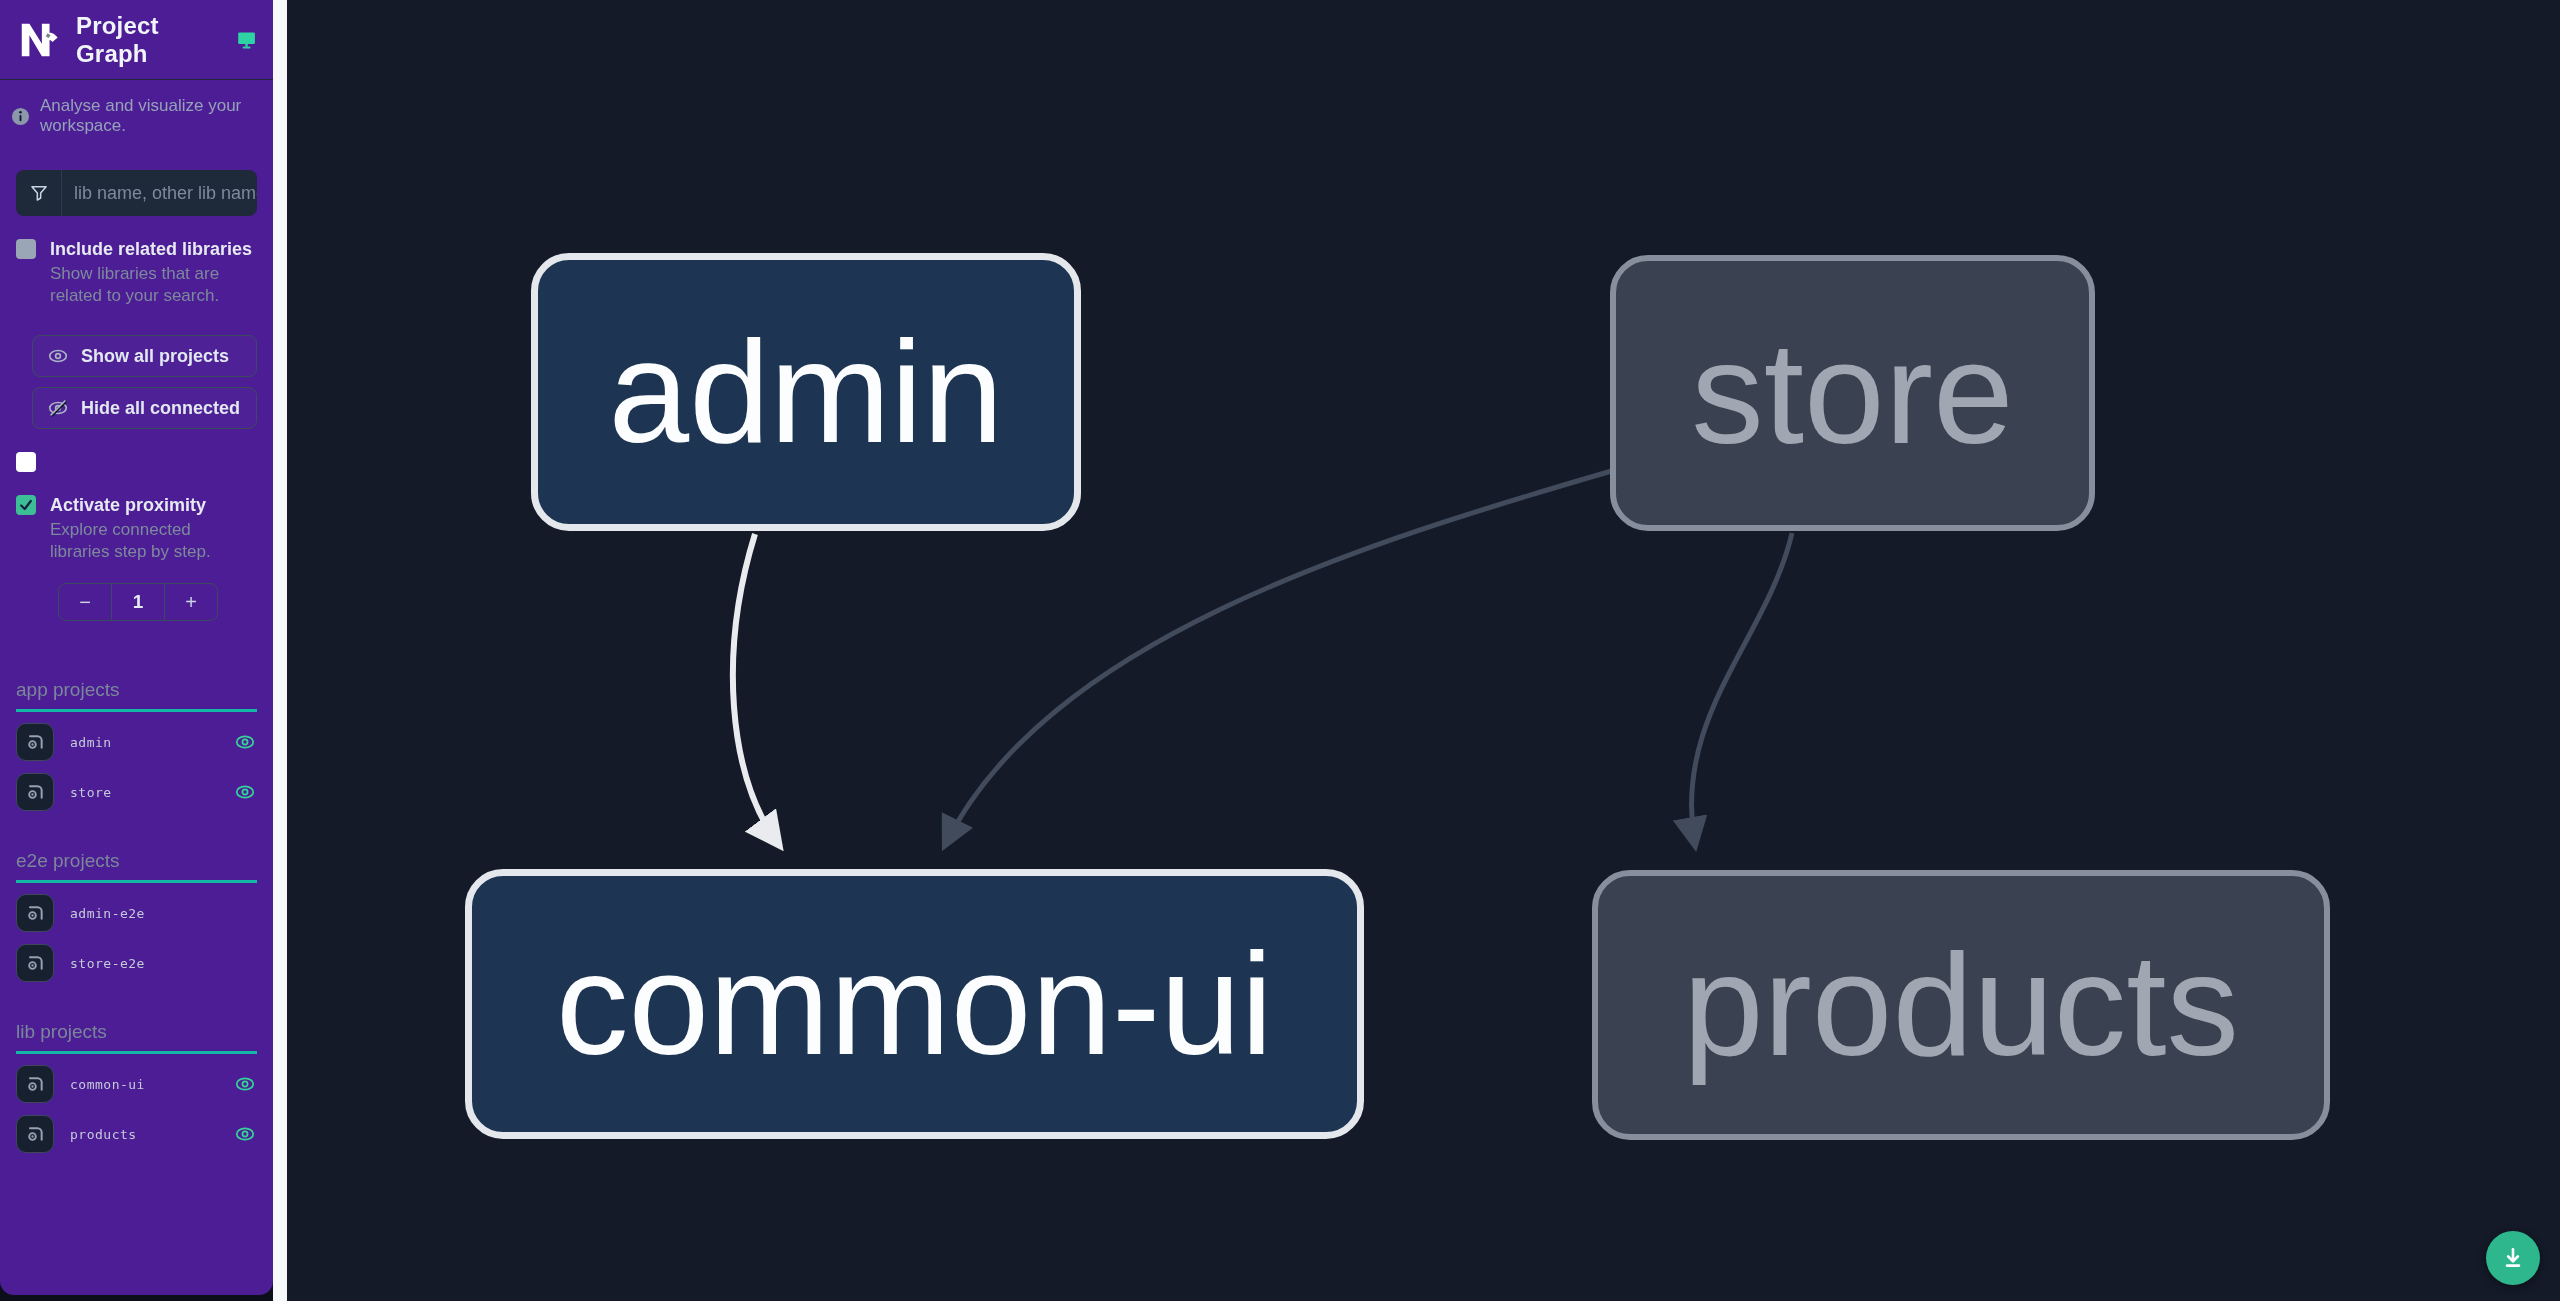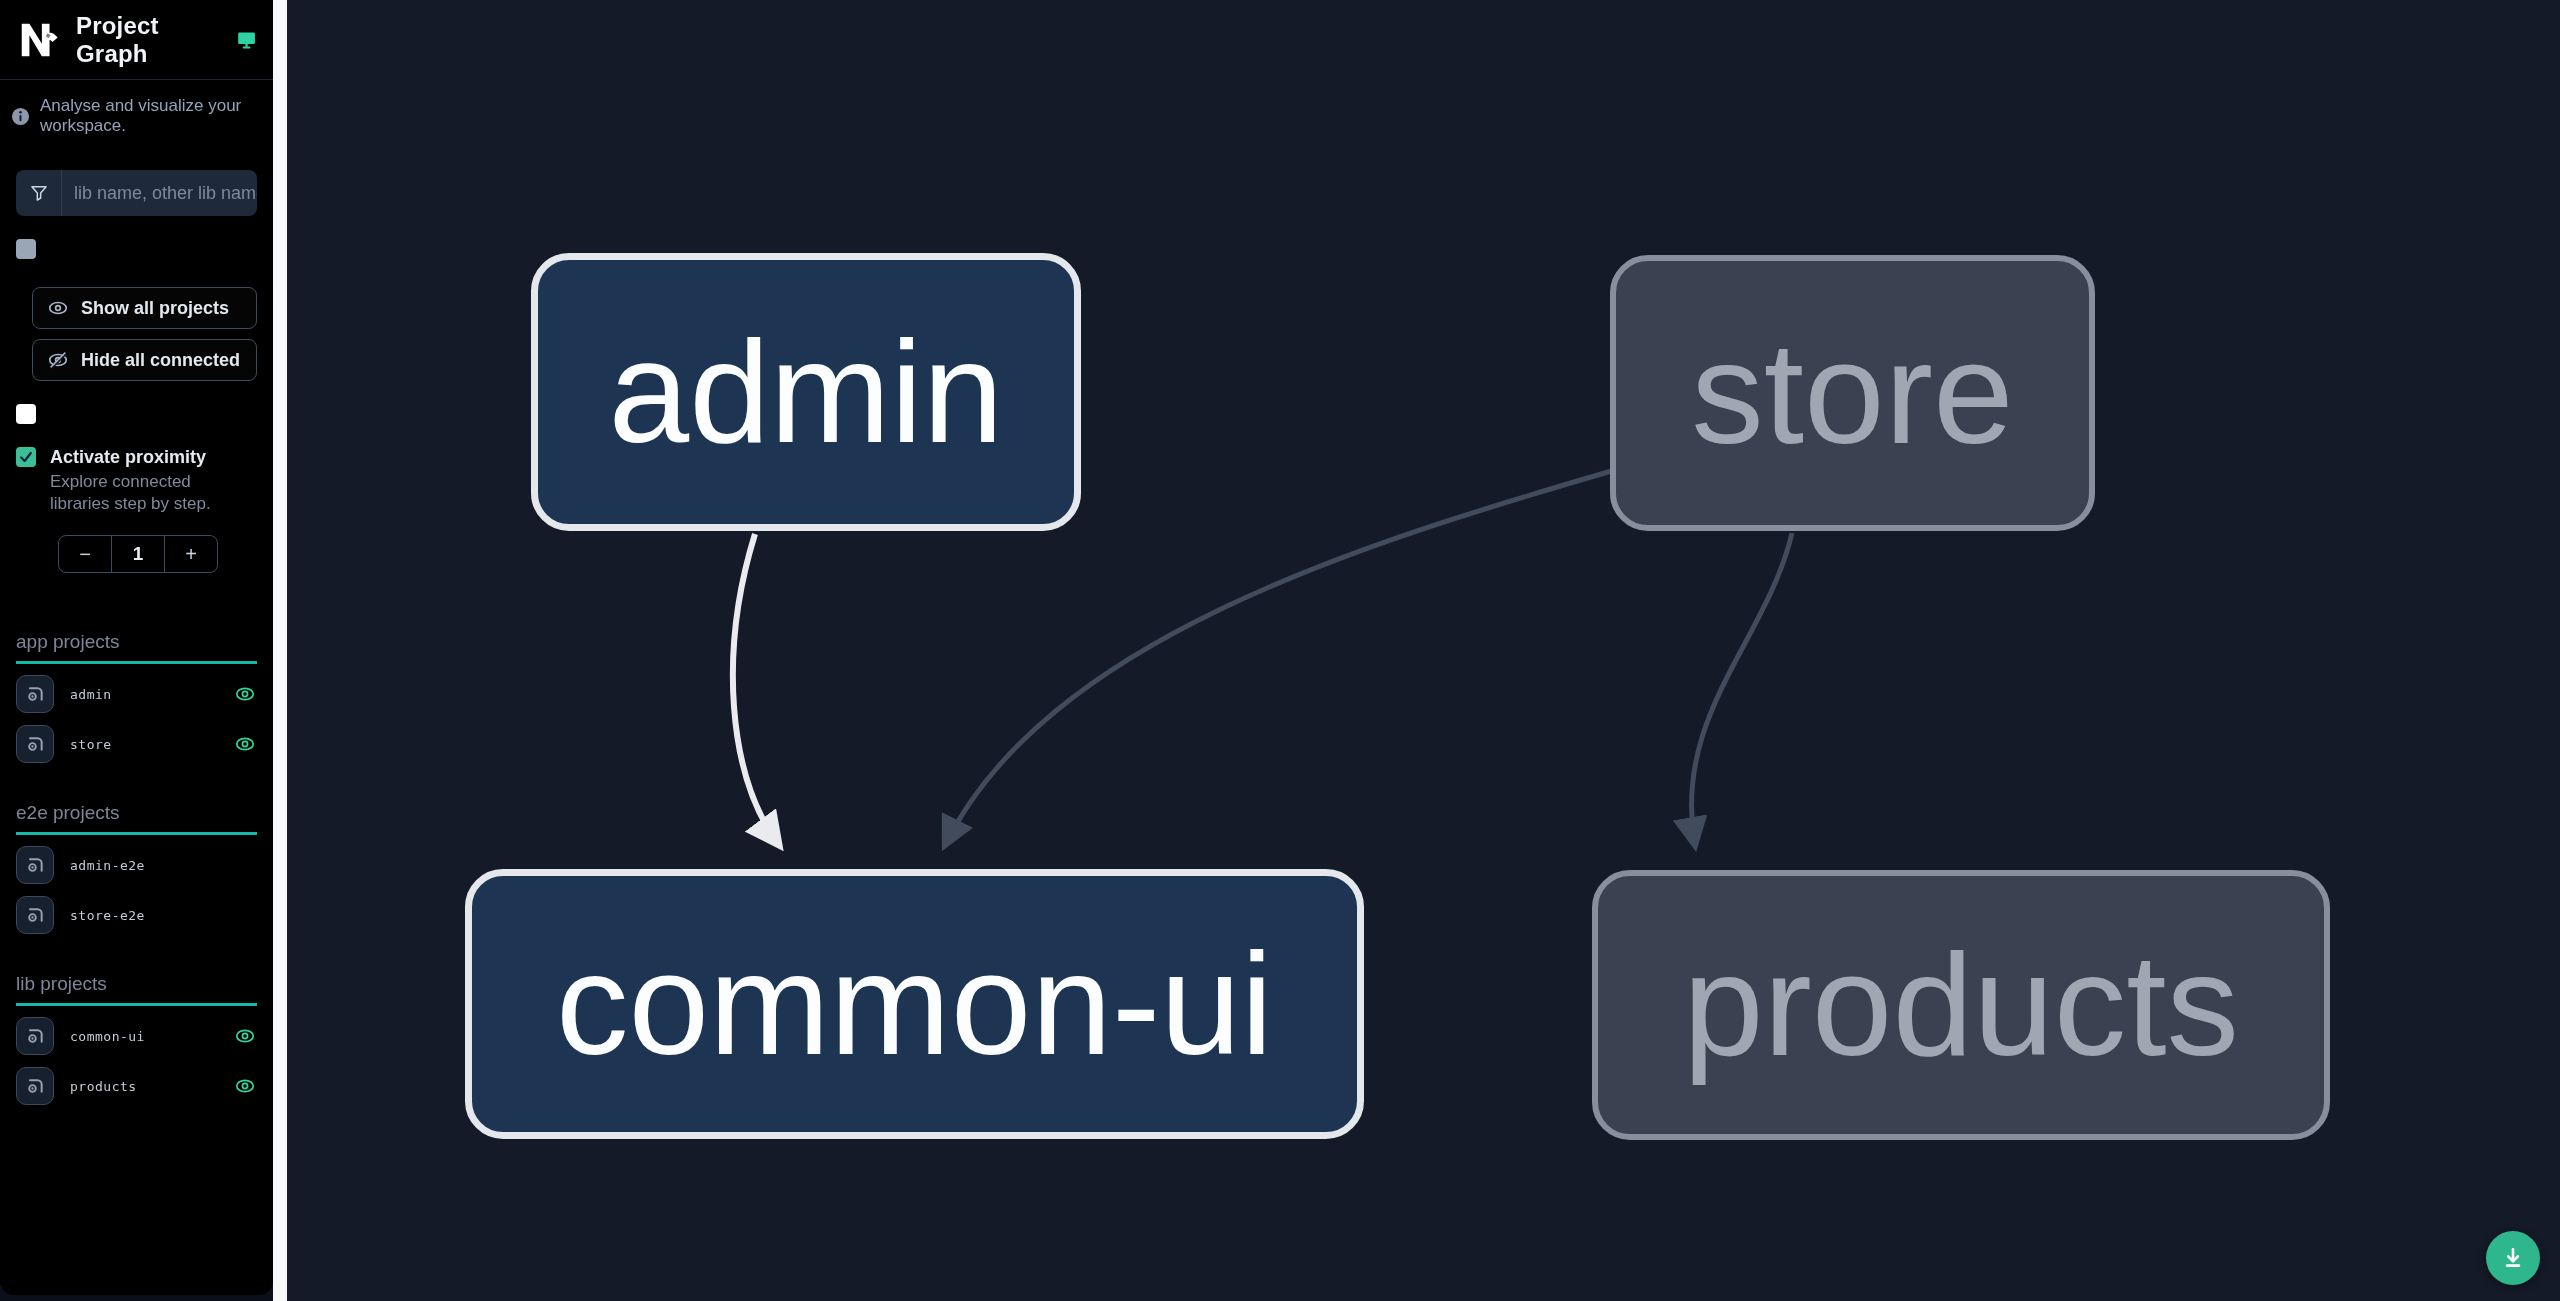--- a/index.html
+++ b/index.html
@@ -2,21 +2,21 @@
 <html><head>
 <meta charset="utf-8">
 <style>
   * { margin:0; padding:0; box-sizing:border-box; }
   html,body { width:2560px; height:1301px; overflow:hidden; background:#0a0f1a;
               font-family:"Liberation Sans", sans-serif; }
   .app { position:relative; width:2560px; height:1301px; }
 
   
   .sidebar { position:absolute; left:0; top:0; width:273px; height:1295px;
-             background:#000000; border-radius:0 0 14px 14px; display:flex; flex-direction:column;
+             background:#4c1d95; border-radius:0 0 14px 14px; display:flex; flex-direction:column;
              overflow:hidden; }
   .side-header { height:80px; display:flex; align-items:center; gap:14px; padding:0 16px;
                  border-bottom:1px solid #1d2737; flex:none; }
   .logo { width:46px; height:46px; flex:none; }
   .app-title { color:#f1f5f9; font-size:24px; font-weight:700; letter-spacing:.2px; }
   .monitor { width:24px; height:24px; margin-left:4px; }
 
   .tagline { display:flex; align-items:center; gap:10px; padding:16px 16px 8px 11px;
              color:#94a3b8; font-size:17px; }
   .info-ic { width:19px; height:19px; flex:none; }
@@ -121,20 +121,24 @@
       <div class="funnel-cell">
         <svg width="20" height="20" viewBox="0 0 24 24">
           <path d="M3.5 4.5h17l-6.5 7.5v6l-4 2.5v-8.5z" fill="none" stroke="#cbd5e1" stroke-width="1.8" stroke-linejoin="round"></path>
         </svg>
       </div>
       <input type="text" placeholder="lib name, other lib name" style="">
     </div>
 
     <div class="toggle">
       <div class="cbox gray"></div>
+      <div>
+        <div class="tg-label">Include related libraries</div>
+        <div class="tg-desc">Show libraries that are related to your search.</div>
+      </div>
     </div>
 
     <button class="side-btn">
       <svg viewBox="0 0 24 24">
         <ellipse cx="12" cy="12" rx="9" ry="6" fill="none" stroke="#aab4c4" stroke-width="1.8"></ellipse>
         <circle cx="12" cy="12" r="2.6" fill="none" stroke="#aab4c4" stroke-width="1.8"></circle>
       </svg>
       <span>Show all projects</span>
     </button>
 

